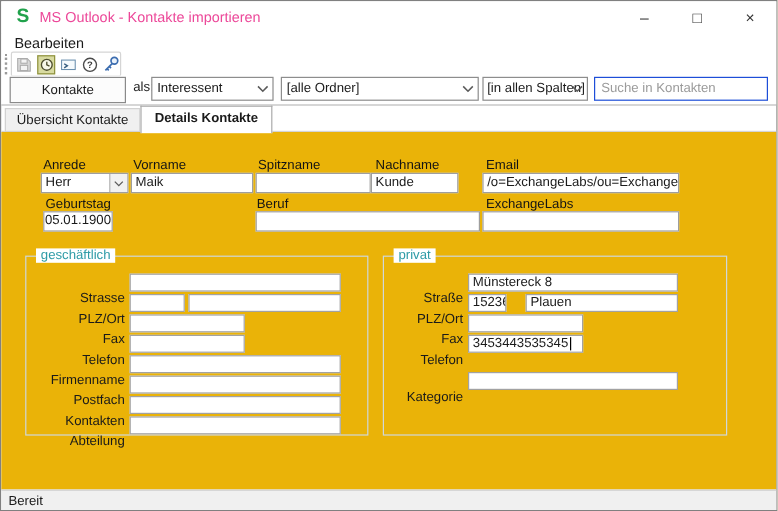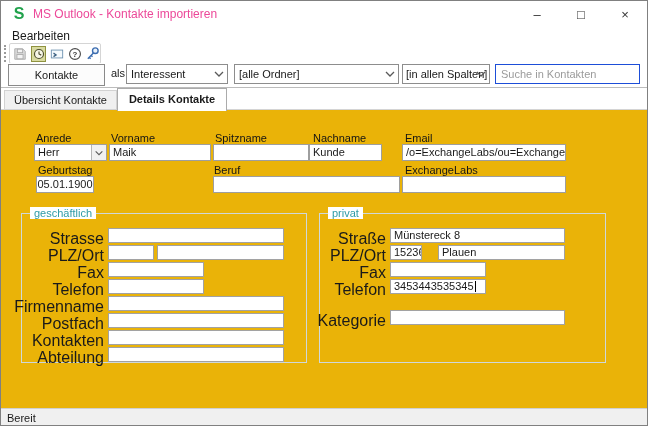--- a/index.html
+++ b/index.html
@@ -60,21 +60,21 @@
   .combo-anrede { position:absolute; left:33px; top:34px; width:73px; height:17px; border:1px solid #9e9e9e;
     background:#fff; font-size:11px; line-height:15px; padding-left:3px; }
   .combo-anrede .dd { position:absolute; right:0; top:0; width:15px; height:15px; background:#f1f1f1;
     border-left:1px solid #b5b5b5; display:flex; align-items:center; justify-content:center; }
   
   .groupbox { position:absolute; top:103px; height:150px; border:1px solid #cfd8da; }
   .groupbox .gb-title { position:absolute; left:8px; top:-7px; background:#fff; padding:0 4px;
     font-size:11px; color:#2e9ba6; }
   .gb-business { left:20px; width:286px; }
   .gb-privat  { left:318px; width:287px; }
-  .g-lbl { position:absolute; font-size:16px; text-align:right; white-space:nowrap; }
+  .g-lbl { position:absolute; font-size:11px; text-align:right; white-space:nowrap;margin-top:13px; }
   .g-tb { position:absolute; height:15px; background:#fff; border:1px solid #a2a2a2; font-size:11px;
     line-height:13px; padding-left:3px; white-space:nowrap; overflow:hidden; display:flex; align-items:center; }
   .caret { display:inline-block; width:1px; height:11px; background:#000; margin-left:1px; }
   
   .statusbar { position:absolute; left:0; top:407px; width:100%; height:19px; background:#f0f0f0;
     border-top:1px solid #d0d0d0; font-size:11px; line-height:18px; padding-left:6px; }
 </style>
 </head>
 <body>
 

